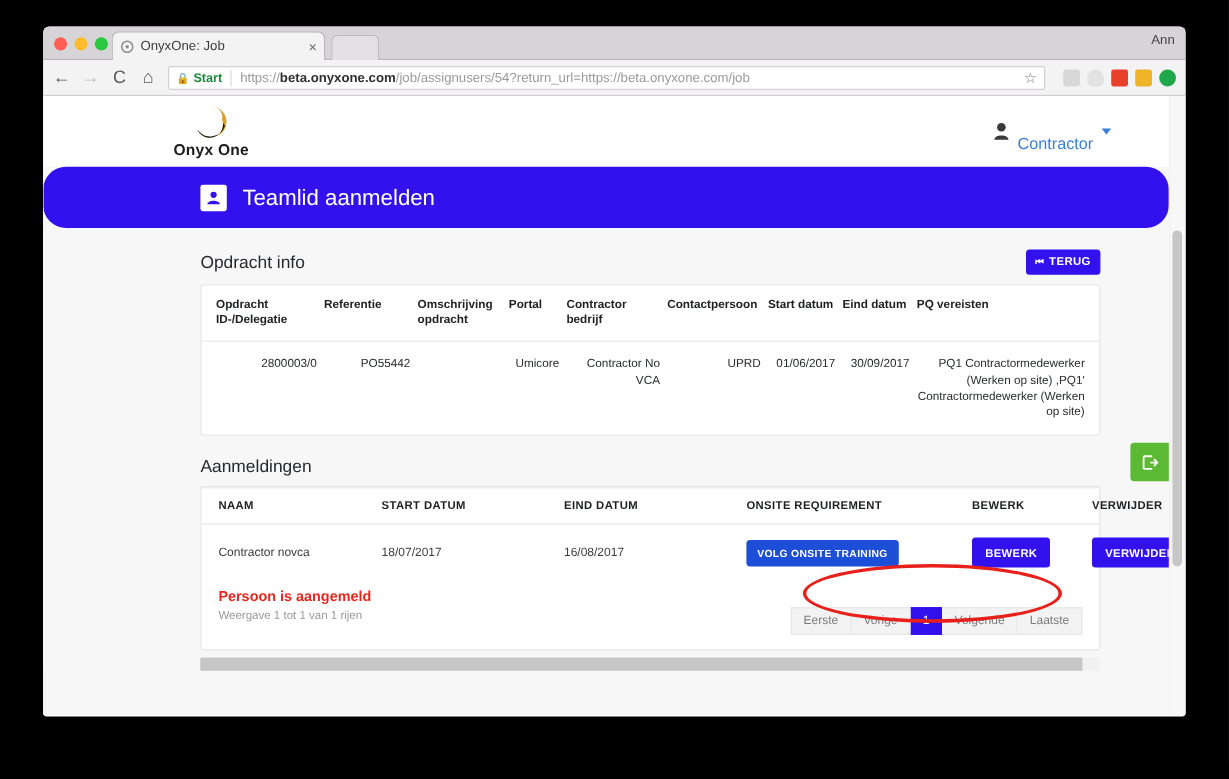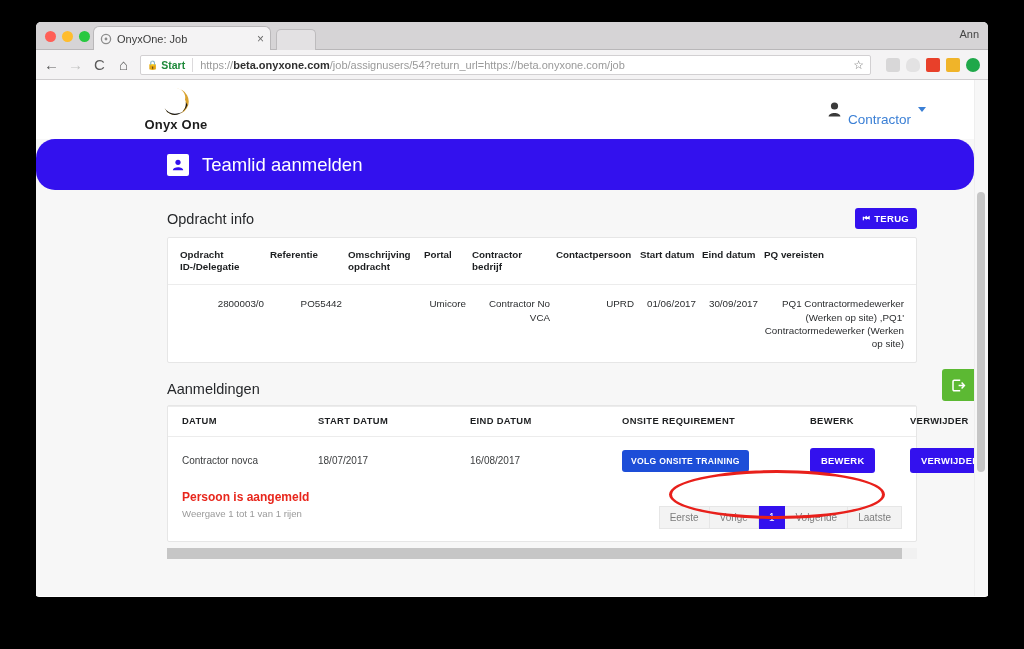--- a/index.html
+++ b/index.html
@@ -422,21 +422,21 @@
               <colgroup>
                 <col style="width:150px">
                   <col style="width:152px">
                   <col style="width:152px">
                 <col style="width:188px">
                   <col style="width:100px">
                   <col style="width:auto">
               </colgroup>
               <thead>
                 <tr>
-                  <th>DATUM</th>
+                  <th>NAAM</th>
                   <th>START DATUM</th>
                   <th>EIND DATUM</th>
                   <th>ONSITE REQUIREMENT</th>
                   <th>BEWERK</th>
                   <th>VERWIJDER</th>
                 </tr>
               </thead>
               <tbody>
                 <tr>
                   <td>Contractor novca</td>

